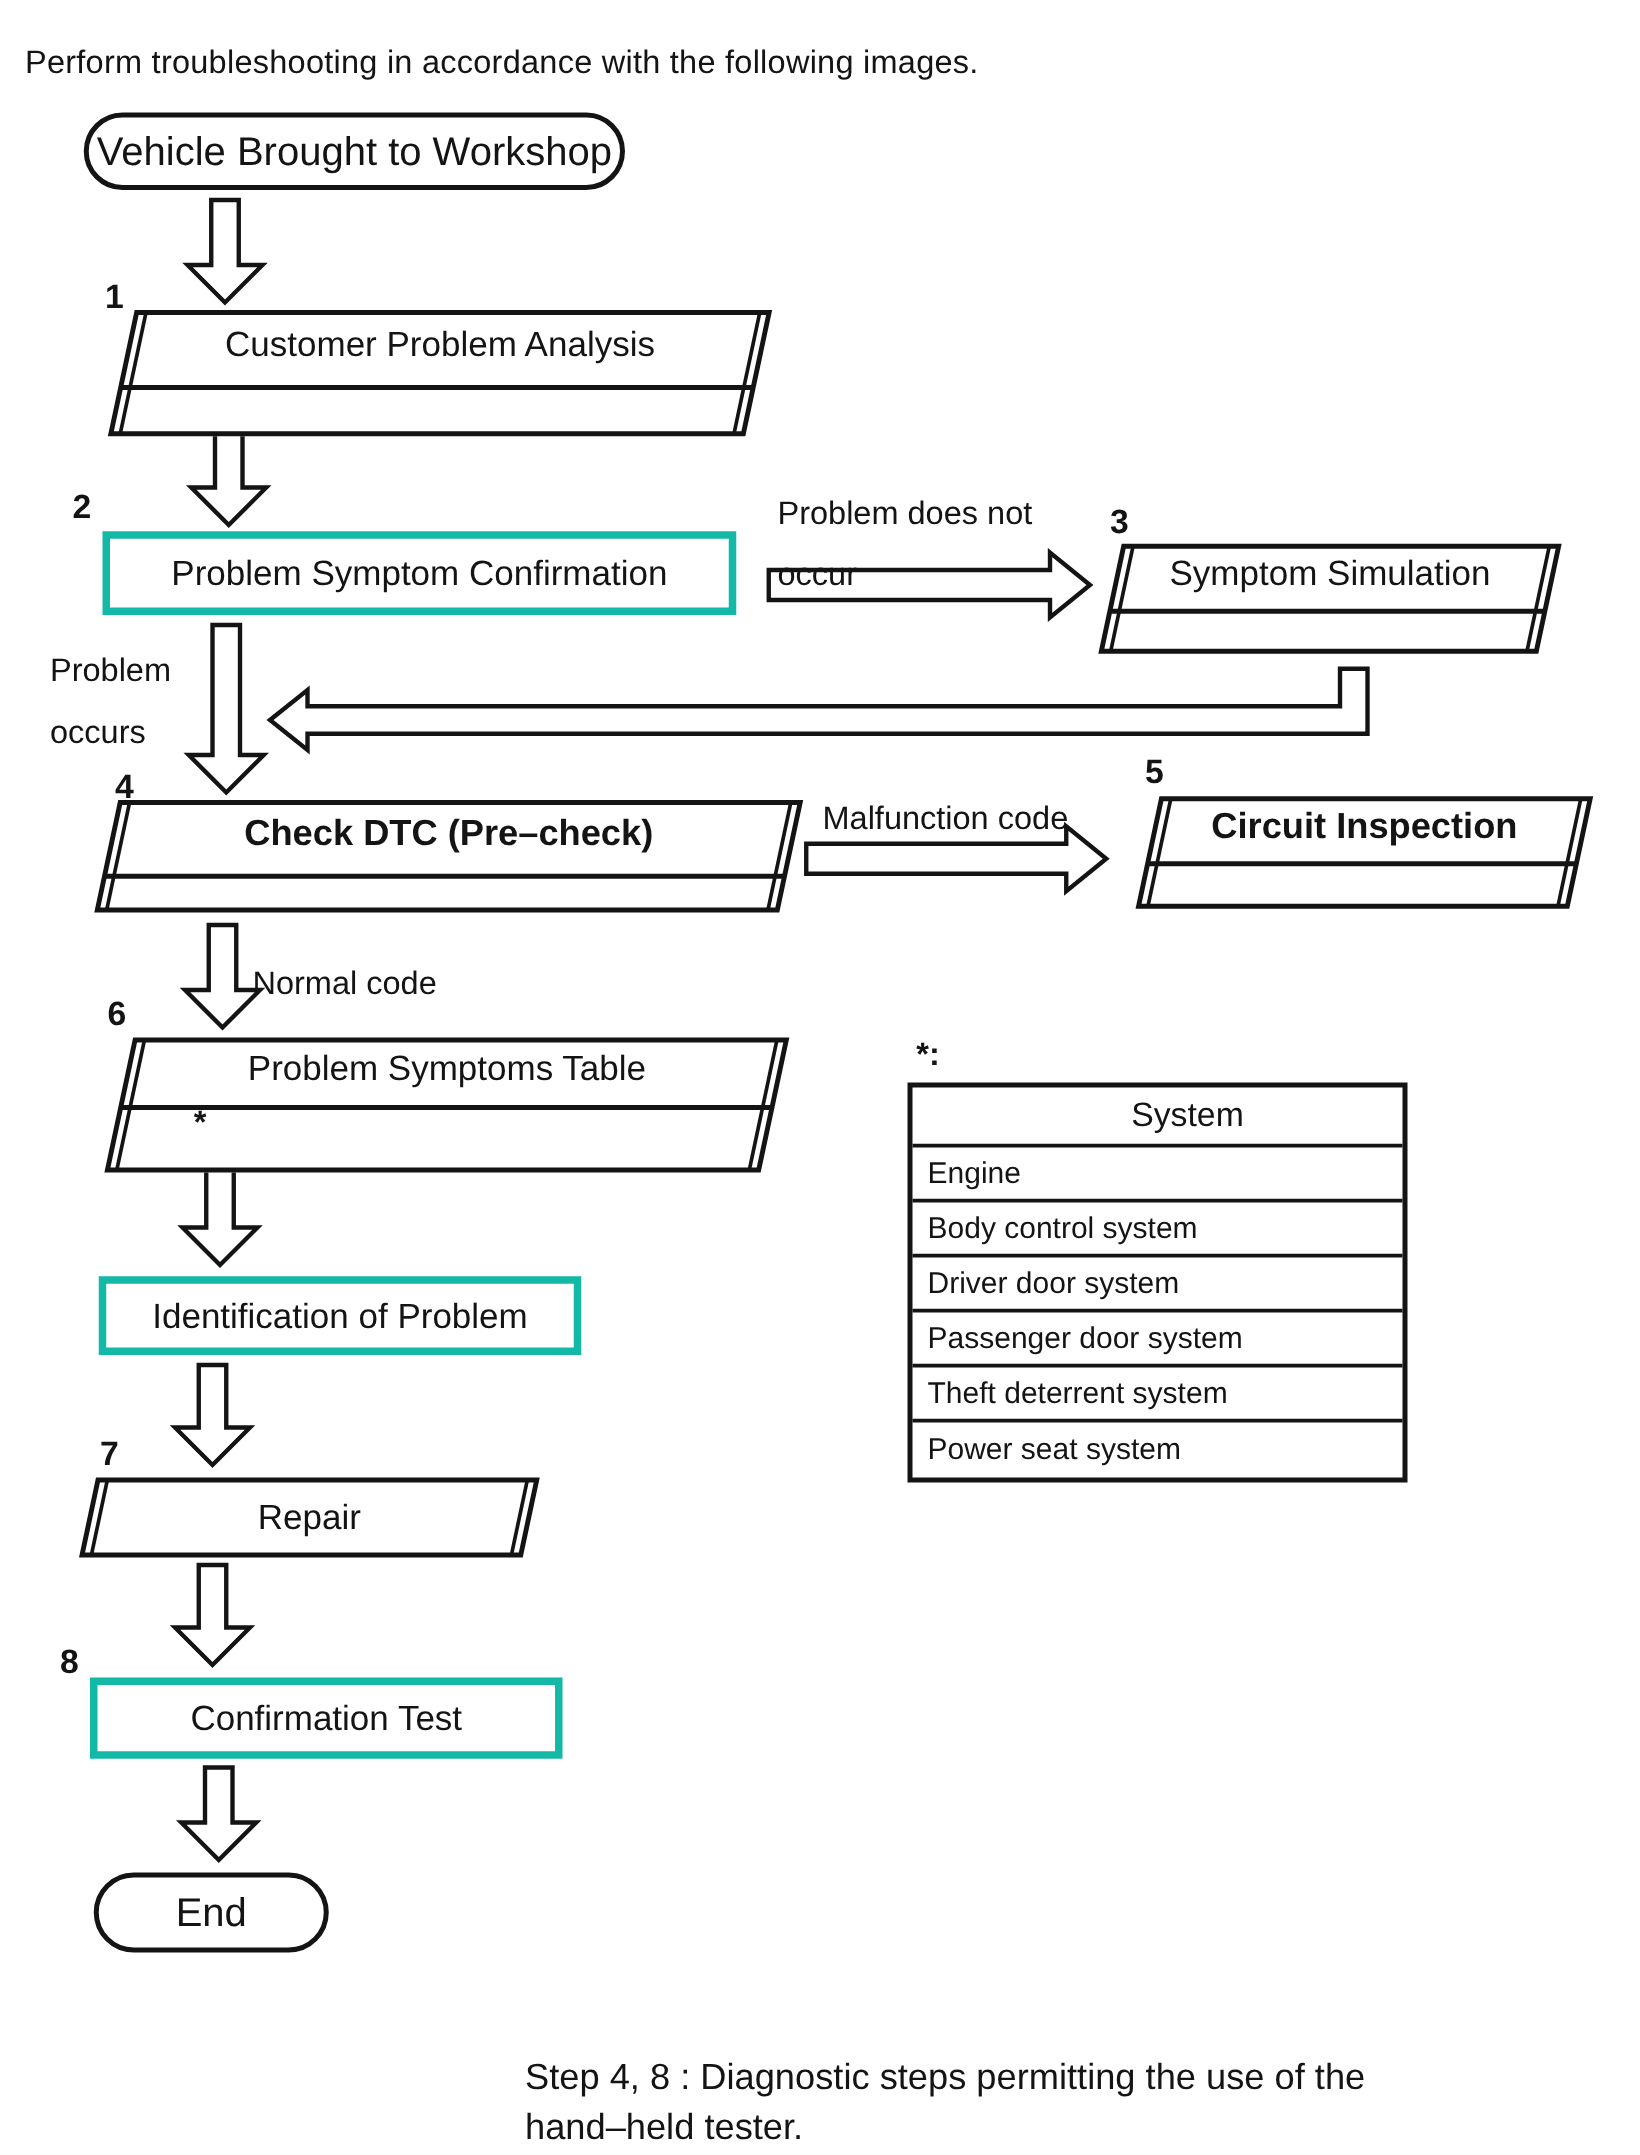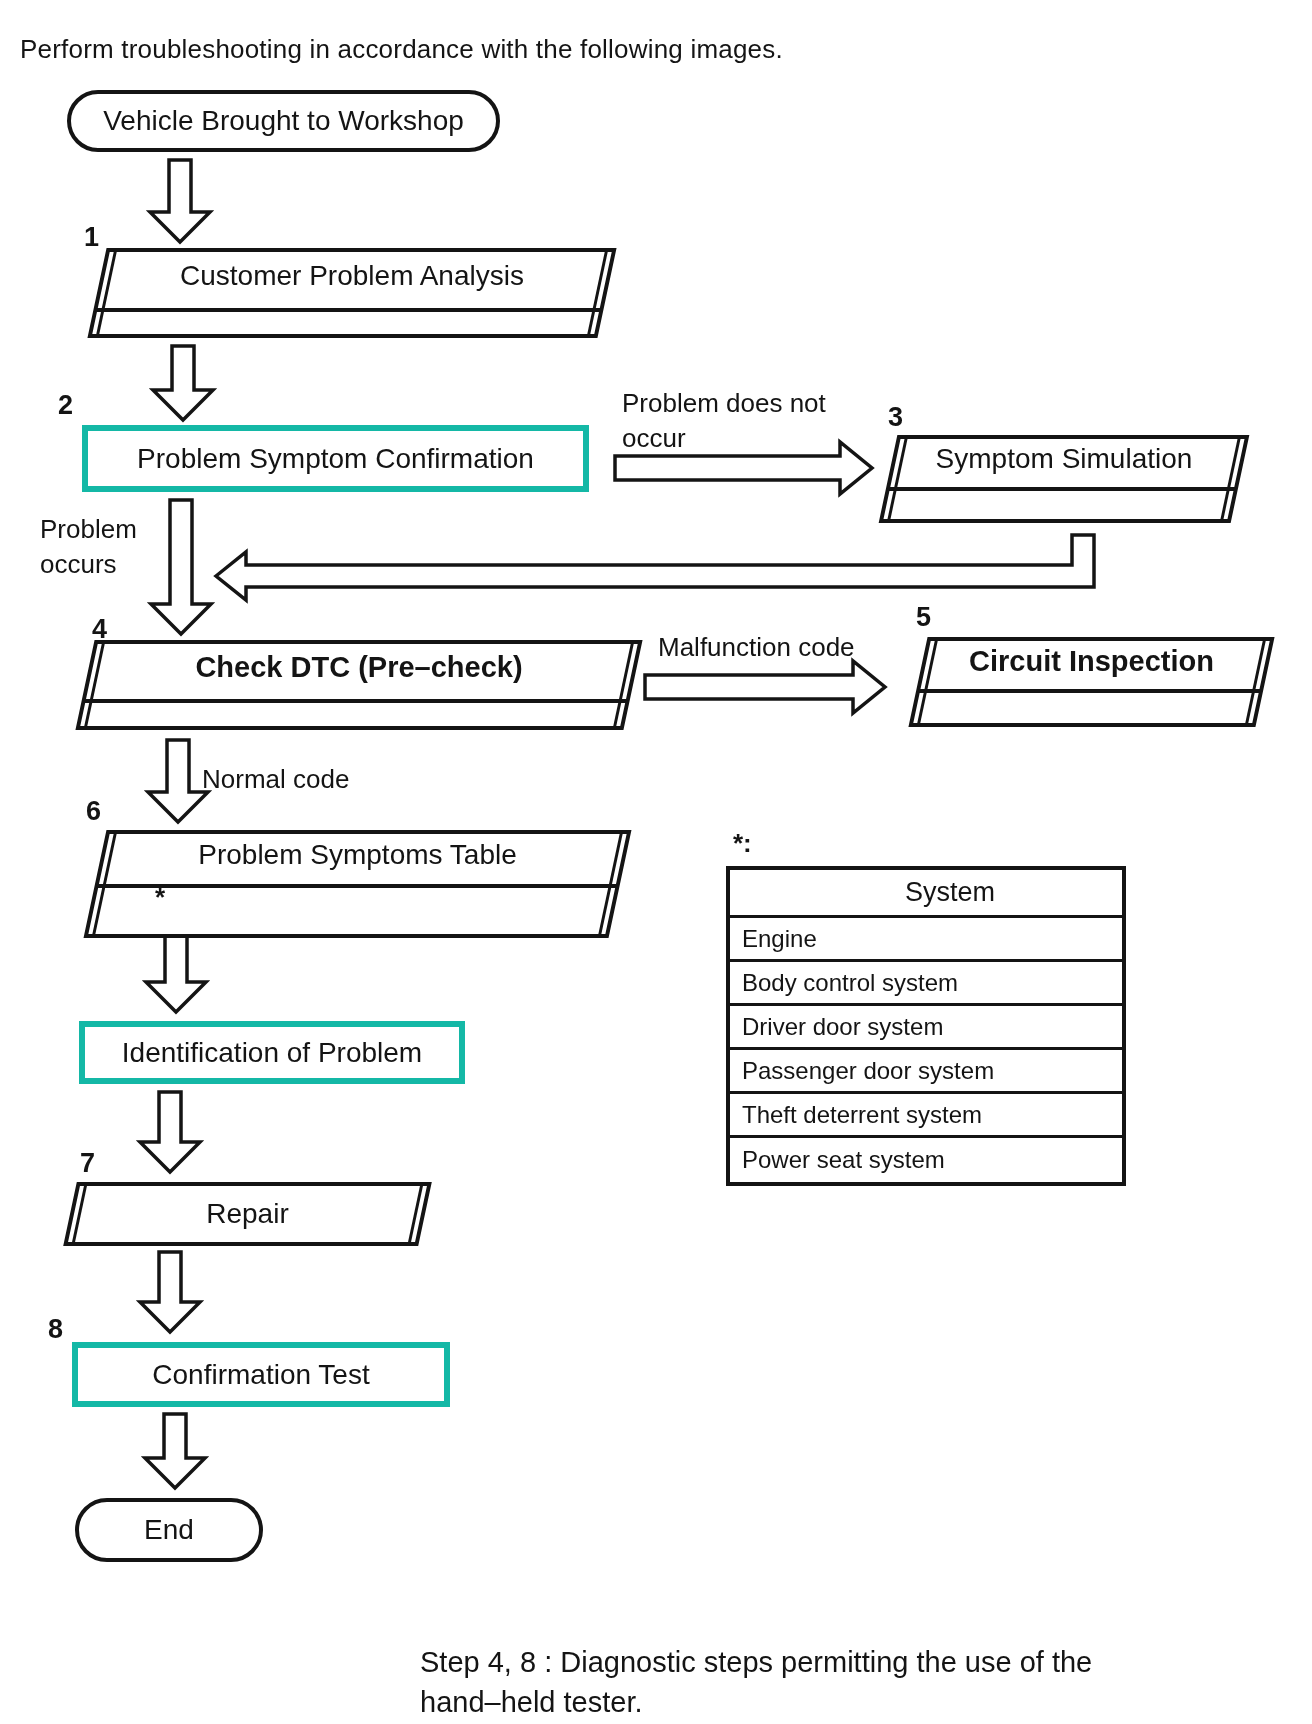--- a/index.html
+++ b/index.html
@@ -7,21 +7,21 @@
     position:relative;width:1312px;height:1724px;background:#ffffff;
     font-family:"Liberation Sans","DejaVu Sans",sans-serif;color:#141414;
     overflow:hidden;margin:0 auto;
   }
   .abs{position:absolute;}
   .connector-layer{position:absolute;left:0;top:0;width:1312px;height:1724px;}
   .intro{font-size:26px;font-weight:500;letter-spacing:.2px;}
   .stadium{
     border:4px solid #141414;border-radius:34px;background:#fff;
     display:flex;align-items:center;justify-content:center;
-    font-size:28px;box-sizing:border-box;
+    font-size:32px;box-sizing:border-box;
   }
   .rectnode{
     border:6px solid #14b8a6;background:#fff;box-sizing:border-box;
     display:flex;align-items:center;justify-content:center;font-size:28px;
   }
   .para{position:absolute;}
   .para-bg{
     position:absolute;left:0;top:0;right:0;bottom:0;background:#fff;
     border:4px solid #141414;transform:skewX(-12deg);box-sizing:border-box;
   }
@@ -30,21 +30,21 @@
   }
   .para-bg::before{left:4px;}
   .para-bg::after{right:4px;}
   .para-divider{position:absolute;left:-2px;right:-2px;height:4px;background:#141414;}
   .para-text{
     position:absolute;left:0;right:0;display:flex;align-items:center;justify-content:center;
     font-size:28px;
   }
   .para-text.bold{font-weight:700;font-size:29px;}
   .stepnum{font-size:27px;font-weight:700;}
-  .edge-label{font-size:26px;line-height:35px;}
+  .edge-label{font-size:26px;line-height:49px;}
   .note-star{font-size:26px;font-weight:700;}
   .footnote-marker{font-size:26px;font-weight:700;}
   .systable{
     border:4px solid #141414;background:#fff;box-sizing:border-box;
   }
   .systable-header{
     height:48px;border-bottom:3px solid #141414;display:flex;align-items:center;
     justify-content:center;font-size:27px;box-sizing:border-box;padding-left:48px;
   }
   .systable-row{
@@ -73,21 +73,21 @@
     <polygon points="164,1414 186,1414 186,1458 205,1458 175,1488 145,1458 164,1458"></polygon>
   </svg>
 
   <div class="abs intro" style="left:20px;top:34px;">Perform troubleshooting in accordance with the following images.</div>
 
   <div class="abs stadium" style="left:67px;top:90px;width:433px;height:62px;">
     <span>Vehicle Brought to Workshop</span>
   </div>
 
   <div class="abs stepnum" style="left:84px;top:222px;">1</div>
-  <div class="para" style="left:97px;top:248px;width:510px;height:90px;">
+  <div class="para" style="left:97px;top:248px;width:510px;height:101px;">
     <div class="para-bg">
       <div class="para-divider" style="top:56px;"></div>
     </div>
     <div class="para-text" style="top:0;height:56px;">Customer Problem Analysis</div>
   </div>
 
   <div class="abs stepnum" style="left:58px;top:390px;">2</div>
   <div class="abs rectnode" style="left:82px;top:425px;width:507px;height:67px;">
     <span>Problem Symptom Confirmation</span>
   </div>

